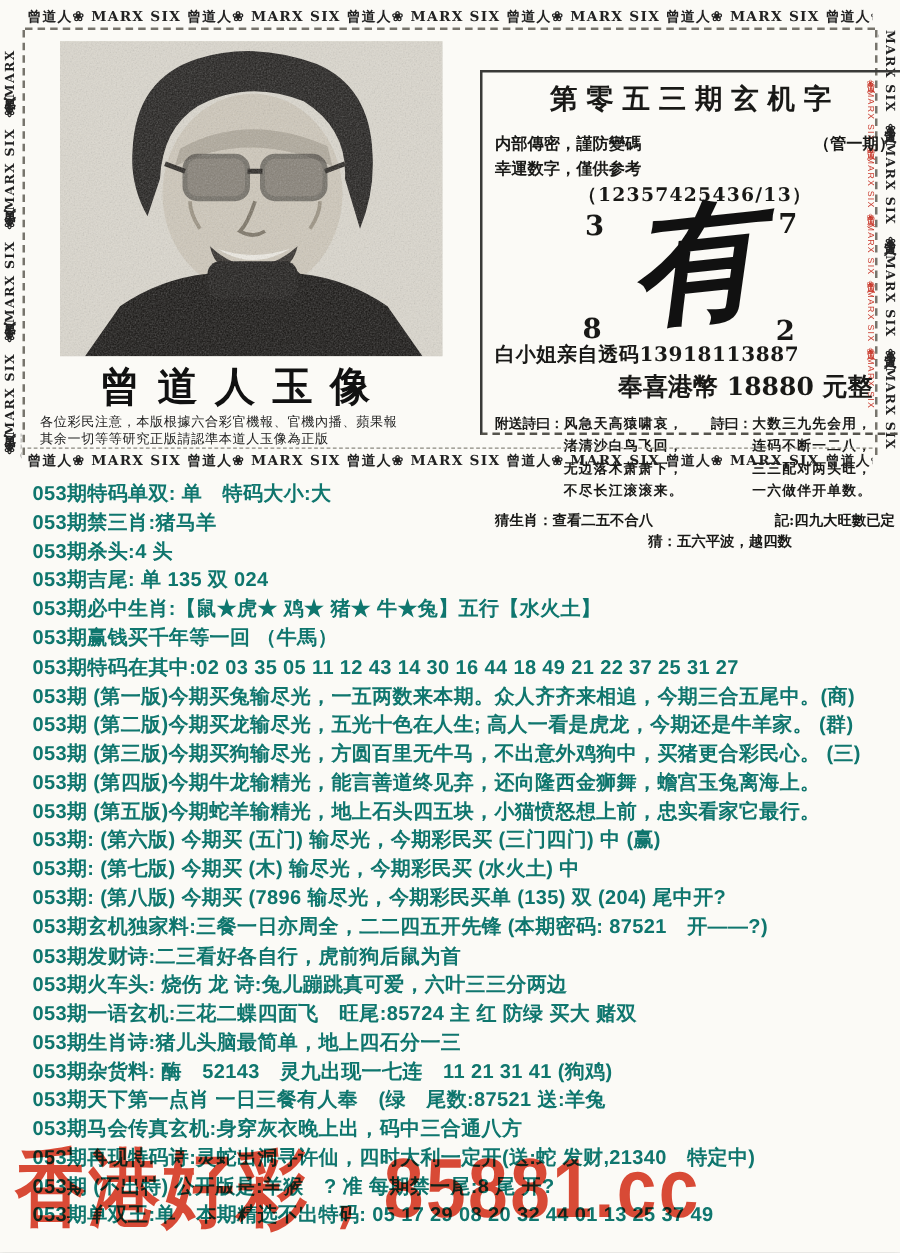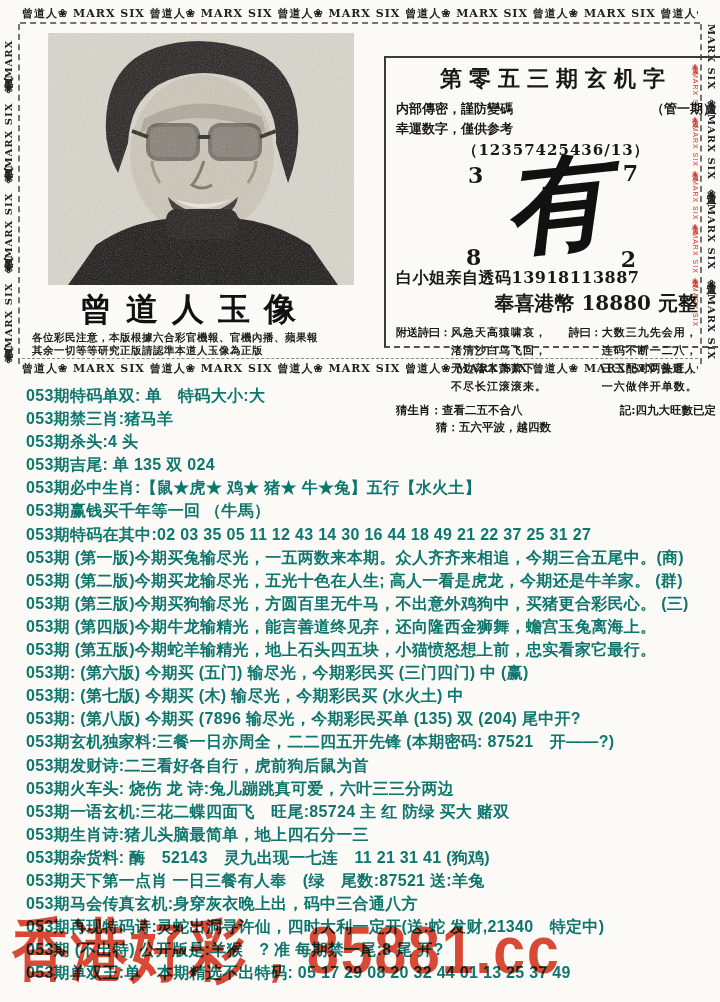--- a/index.html
+++ b/index.html
@@ -24,50 +24,50 @@
   .wavy-v{position:absolute;top:24px;height:340px;width:0;border-left:2px dashed #77746c;}
   #wavy-left{left:18px;}
   #wavy-right{right:18px;}
   
   #portrait-box{position:absolute;left:48px;top:33px;width:306px;height:252px;background:#dedbd2;}
   #portrait-box svg{display:block;width:100%;height:100%;}
   #portrait-title{position:absolute;left:30px;top:288px;width:330px;text-align:center;
       font-family:"DejaVu Serif","Liberation Serif",serif;font-weight:bold;
       font-size:32px;letter-spacing:14px;color:#111;}
   .portrait-caption{position:absolute;left:32px;width:330px;font-size:10.5px;
-      font-weight:bold;color:#222;letter-spacing:.5px;
+      font-weight:normal;color:#222;letter-spacing:.5px;
       font-family:"DejaVu Serif","Liberation Serif",serif;}
   #portrait-caption-1{top:331px;}
   #portrait-caption-2{top:344px;}
   
   #mystery-panel{position:absolute;left:384px;top:56px;width:344px;height:292px;
       border:2px solid #3a3a38;border-bottom:2px dashed #55534c;
       font-family:"DejaVu Serif","Liberation Serif",serif;color:#191917;
       box-sizing:border-box;padding:6px 10px 2px 10px;}
   #mp-title{text-align:center;font-size:22px;font-weight:bold;letter-spacing:7px;}
-  .mp-row{display:flex;justify-content:space-between;font-size:13px;font-weight:bold;margin-top:6px;}
+  .mp-row{display:flex;justify-content:space-between;font-size:13px;font-weight:bold;margin-top:12px;}
   #mp-line2{margin-top:2px;}
   #mp-code{text-align:center;font-size:15px;font-weight:bold;letter-spacing:1px;margin-top:3px;}
   #mp-char-block{position:relative;height:106px;}
   .corner-num{position:absolute;font-size:22px;font-weight:bold;}
   #cn-tl{left:72px;top:2px;} #cn-tr{right:78px;top:0;}
   #cn-bl{left:70px;bottom:-4px;} #cn-br{right:80px;bottom:-6px;}
   #mp-bigchar{position:absolute;left:0;right:0;top:-16px;text-align:center;
       font-size:104px;font-weight:bold;font-style:italic;line-height:120px;
       transform:rotate(-6deg);color:#111;}
   #mp-phone{font-size:16px;font-weight:bold;letter-spacing:.5px;margin-top:2px;}
   #mp-amount{text-align:right;font-size:20px;font-weight:bold;padding-right:18px;margin-top:1px;}
   #mp-poems{display:flex;margin-top:8px;font-size:11px;font-weight:bold;}
   .poem-col{display:flex;}
   .poem-label{white-space:nowrap;}
   #mp-poems .col-left{width:54%;}
   #mp-poems .col-right{width:46%;}
   .poem-lines div{margin-bottom:3px;letter-spacing:1px;}
   #mp-guess-row{display:flex;justify-content:space-between;font-size:11.5px;font-weight:bold;margin-top:6px;}
-  #mp-guess2{font-size:11.5px;font-weight:bold;margin-top:2px;padding-left:40px;}
+  #mp-guess2{font-size:11.5px;font-weight:bold;margin-top:2px;padding-left:40px;text-align:center;}
   
   #body-lines{position:absolute;left:26px;top:384px;width:684px;
       font-size:16px;font-weight:600;line-height:23.1px;letter-spacing:.3px;color:#0f766e;}
   #body-lines .body-line{white-space:nowrap;overflow:hidden;}
   
   #watermark{position:absolute;left:12px;top:906px;font-size:57px;font-weight:bold;
       letter-spacing:2px;white-space:nowrap;transform:scale(1.0,1.18);transform-origin:left top;
       mix-blend-mode:multiply;opacity:.88;}
 </style>
 </head>

